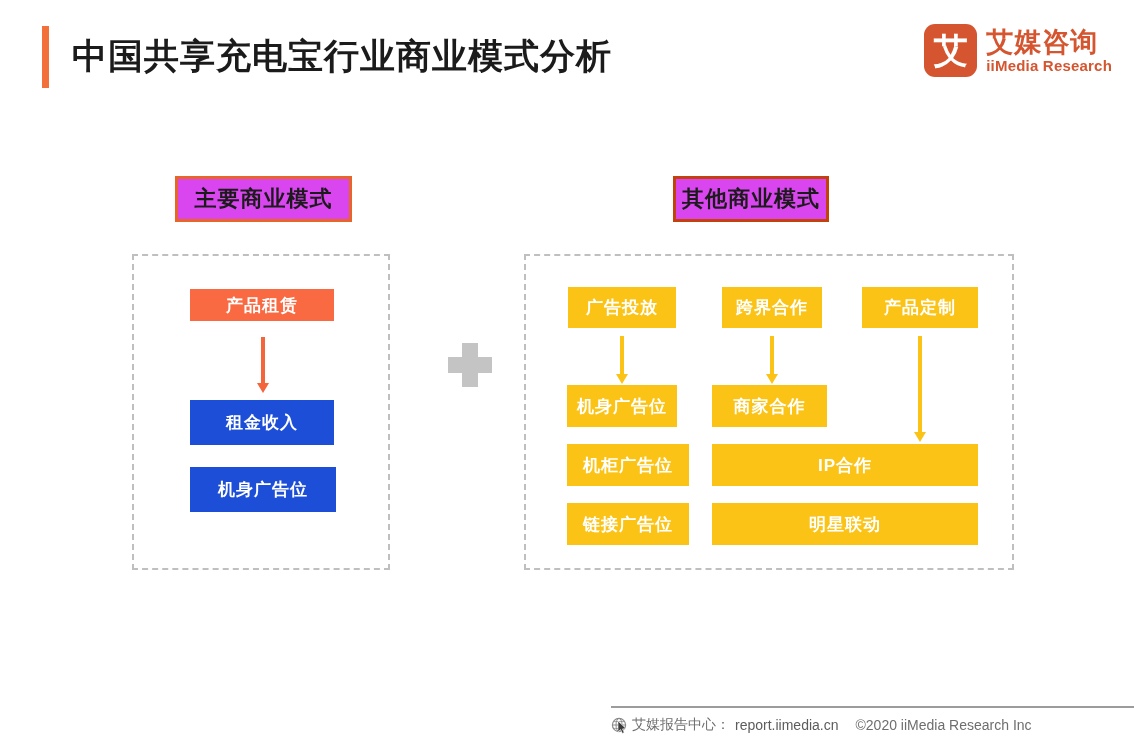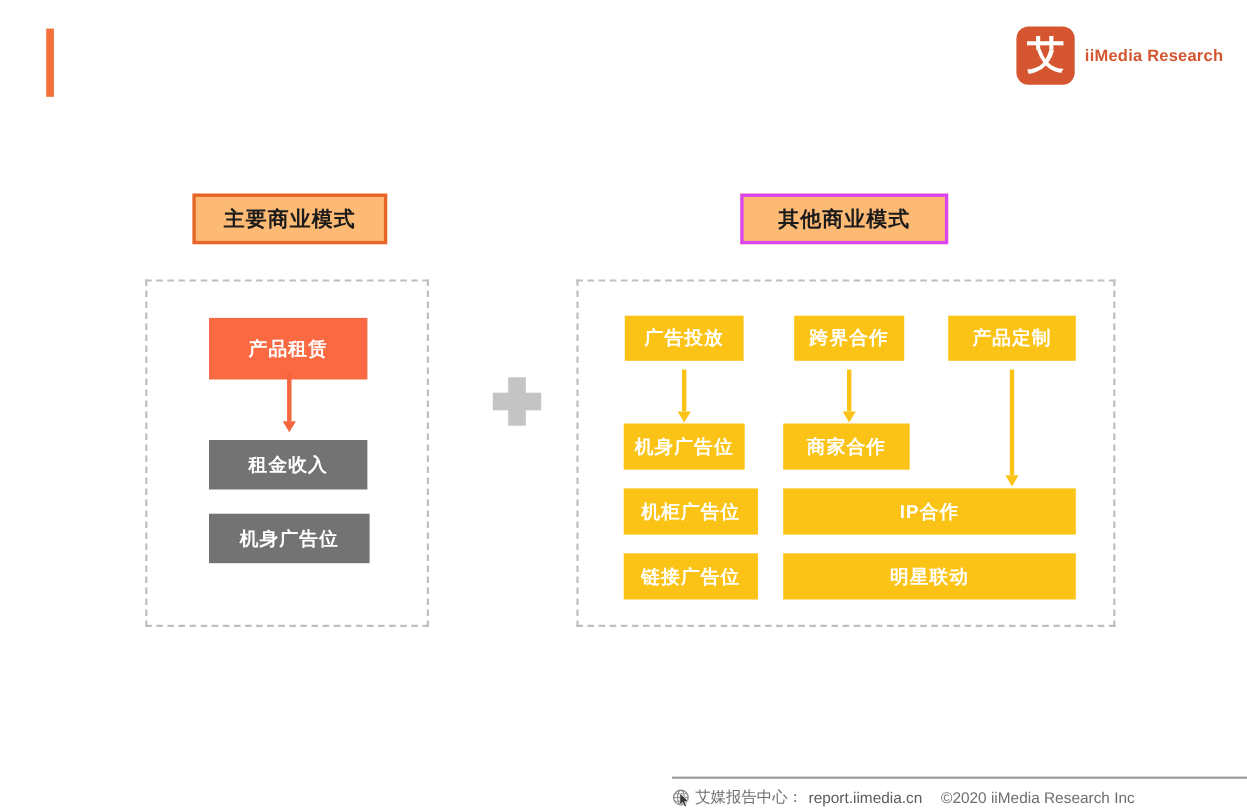--- a/index.html
+++ b/index.html
@@ -87,38 +87,38 @@
     line-height: 18px;
   }
 
   
   .section-cap {
     position: absolute;
     height: 46px;
     display: flex;
     align-items: center;
     justify-content: center;
-    background: #fdba74;
+    background: #d946ef;
     box-sizing: border-box;
-    font-size: 19px;
+    font-size: 22px;
     font-weight: 700;
     color: #1b1b1b;
     letter-spacing: 1px;
   }
   .cap-left {
     left: 175px;
     top: 176px;
     width: 177px;
     border: 3px solid #E8652A;
   }
   .cap-right {
     left: 673px;
     top: 176px;
-    width: 189px;
-    border: 3px solid #d946ef;
+    width: 156px;
+    border: 3px solid #c2410c;
   }
 
   
   .panel {
     position: absolute;
     border: 2px dashed #BFBFBF;
     box-sizing: border-box;
     background: transparent;
   }
   .panel-left {
@@ -141,25 +141,25 @@
     align-items: center;
     justify-content: center;
     color: #ffffff;
     font-size: 17px;
     font-weight: 700;
     letter-spacing: 1px;
     box-sizing: border-box;
     white-space: nowrap;
   }
   .box-orange      { background: #F96A42; }
-  .box-salmon      { background: #737373; }
+  .box-salmon      { background: #1d4ed8; }
   .box-yellow      { background: #FBC316; }
 
   
-  .b-rental    { left: 190px; top: 289px; width: 144px; height: 56px; text-align: center; }
+  .b-rental    { left: 190px; top: 289px; width: 144px; height: 32px; text-align: center; }
   .b-rent-inc  { left: 190px; top: 400px; width: 144px; height: 45px; }
   .b-dep-inc   { left: 190px; top: 467px; width: 146px; height: 45px; }
 
   
   .b-ad        { left: 568px; top: 287px; width: 108px; height: 41px; }
   .b-cross     { left: 722px; top: 287px; width: 100px; height: 41px; }
   .b-custom    { left: 862px; top: 287px; width: 116px; height: 41px; }
   .b-body-ad   { left: 567px; top: 385px; width: 110px; height: 42px; }
   .b-cab-ad    { left: 567px; top: 444px; width: 122px; height: 42px; }
   .b-link-ad   { left: 567px; top: 503px; width: 122px; height: 42px; }
@@ -257,24 +257,26 @@
     height: 13px;
   }
   .footer-site { color: #5C5C5C; }
   .footer-copy { margin-left: 12px; color: #6E6E6E; }
 </style>
 </head>
 <body>
 
 <div class="header">
   <div class="title-bar"></div>
+  <div class="page-title">中国共享充电宝行业商业模式分析</div>
 
   <div class="logo">
     <div class="logo-mark">艾</div>
     <div class="logo-text">
+      <div class="logo-cn">艾媒咨询</div>
       <div class="logo-en">iiMedia Research</div>
     </div>
   </div>
 </div>
 
 <div class="section-cap cap-left">主要商业模式</div>
 <div class="section-cap cap-right">其他商业模式</div>
 
 <div class="panel panel-left"></div>
 

